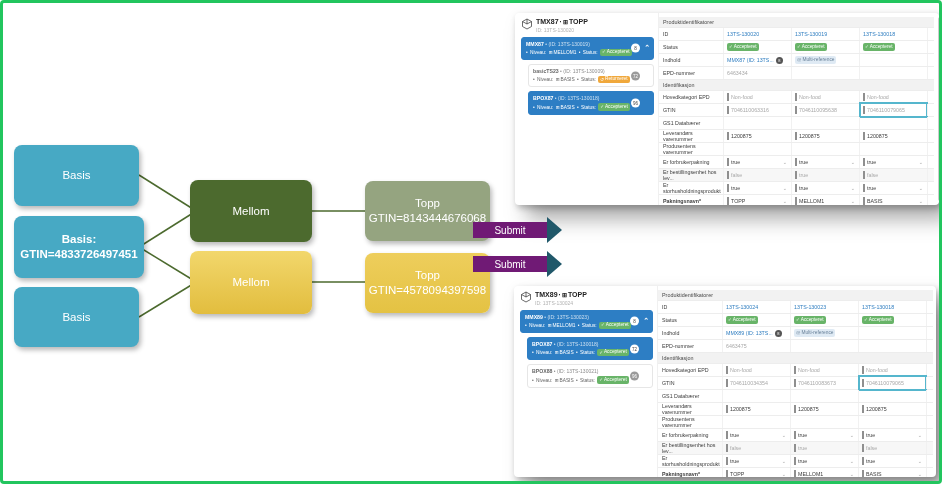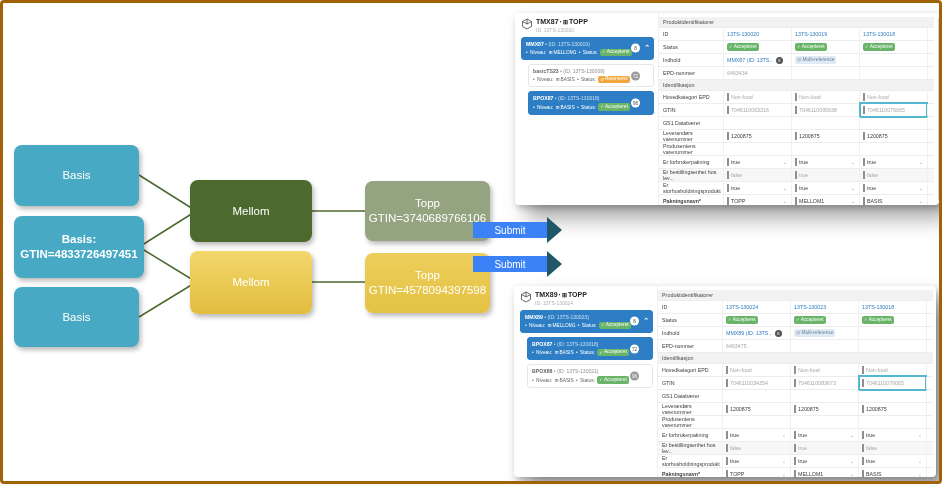--- a/index.html
+++ b/index.html
@@ -1,30 +1,30 @@
 <!DOCTYPE html>
 <html><head>
 <meta charset="utf-8">
 <style>
   html,body{margin:0;padding:0;background:#fff;}
-  .frame{position:relative;width:942px;height:484px;border:3px solid #a16207;border-radius:4px;
+  .frame{position:relative;width:942px;height:484px;border:3px solid #22c55e;border-radius:4px;
          box-sizing:border-box;background:#fff;overflow:hidden;
          font-family:"Liberation Sans",sans-serif;}
   
   .connectors{position:absolute;left:0;top:0;z-index:1;pointer-events:none;}
   .dbox{position:absolute;border-radius:8px;color:#fff;display:flex;flex-direction:column;
         align-items:center;justify-content:center;text-align:center;font-size:11.5px;line-height:1.3;
         box-shadow:2px 3px 5px rgba(0,0,0,.28);z-index:2;}
   .basis{background:#47a9c4;}
   .mellom-green{background:#4c6a2e;}
   .mellom-yellow{background:linear-gradient(180deg,#f2d76c,#e2bd3e);}
   .topp-olive{background:#95a480;}
   .topp-yellow{background:linear-gradient(180deg,#eece5c,#e4c243);}
   .arrow{position:absolute;height:26px;display:flex;align-items:center;z-index:5;}
-  .abody{width:74px;height:16px;background:#3b82f6;display:flex;align-items:center;justify-content:center;
+  .abody{width:74px;height:16px;background:#701a75;display:flex;align-items:center;justify-content:center;
          color:#fff;font-size:10px;}
   .ahead{width:0;height:0;border-left:15px solid #20586a;border-top:13px solid transparent;border-bottom:13px solid transparent;}
   
   .shot{position:absolute;background:#fff;border-radius:4px;display:flex;overflow:hidden;z-index:4;
         box-shadow:2px 3px 6px rgba(0,0,0,.25),12px 14px 20px rgba(90,90,90,.5);}
   .sidebar{width:143px;flex:none;padding:5px 4px 0 6px;box-sizing:border-box;}
   .sb-head{display:flex;gap:3px;align-items:flex-start;}
   .cube{width:12px;height:12px;flex:none;}
   .sb-title{font-size:7px;font-weight:bold;color:#222;display:flex;align-items:center;gap:1px;}
   .mini-box{font-size:6px;color:#222;}
@@ -94,21 +94,21 @@
     <span>Basis</span>
   </div>
   <div class="dbox mellom-green" style="left:187px;top:177px;width:122px;height:62px;">
     <span>Mellom</span>
   </div>
   <div class="dbox mellom-yellow" style="left:187px;top:248px;width:122px;height:63px;">
     <span>Mellom</span>
   </div>
   <div class="dbox topp-olive" style="left:362px;top:178px;width:125px;height:60px;">
     <span>Topp</span>
-    <span>GTIN=3740689766106</span>
+    <span>GTIN=8143444676068</span>
   </div>
   <div class="dbox topp-yellow" style="left:362px;top:250px;width:125px;height:60px;">
     <span>Topp</span>
     <span>GTIN=4578094397598</span>
   </div>
 
   <div class="arrow" style="left:470px;top:214px;">
     <div class="abody">
       <span>Submit</span>
     </div>

